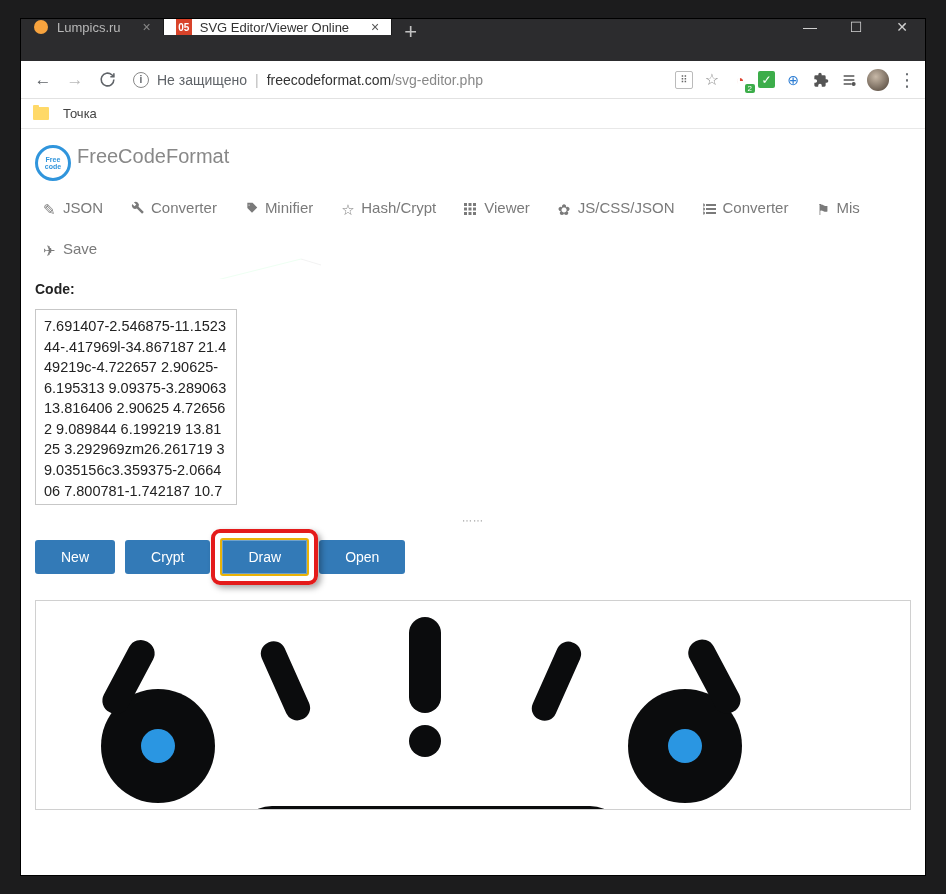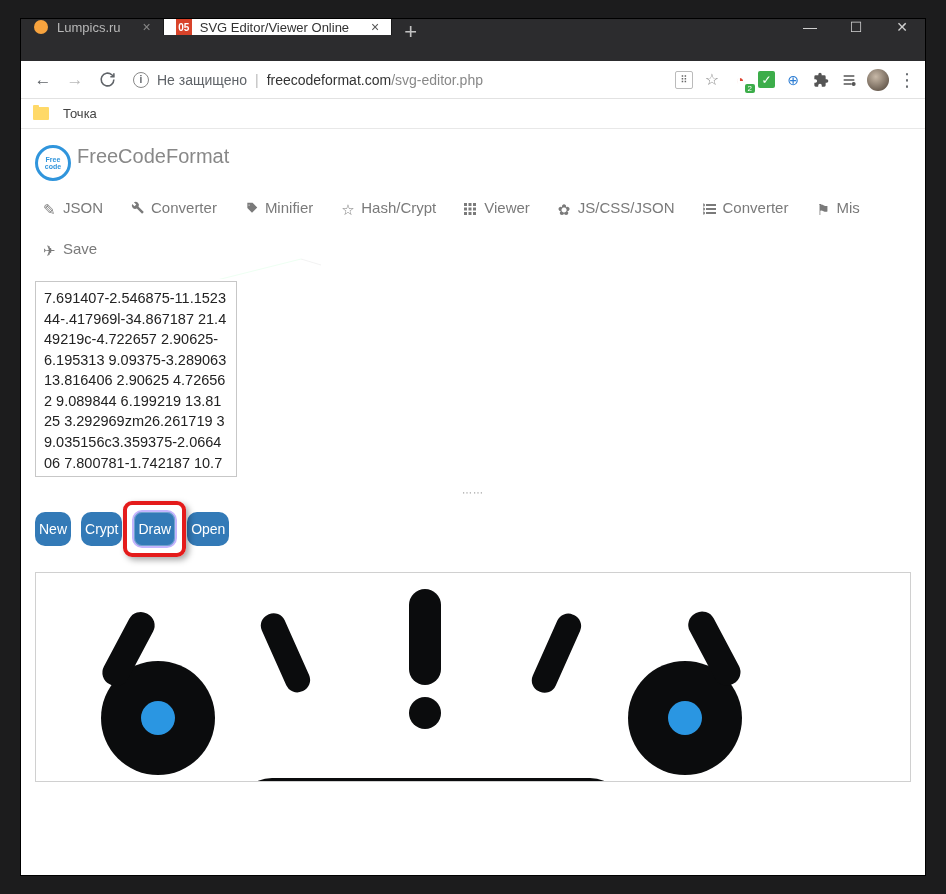--- a/index.html
+++ b/index.html
@@ -34,24 +34,24 @@
 .logo-row{display:flex;gap:6px;padding:16px 14px 10px}
 .logo-badge{width:36px;height:36px;border:3px solid #3095dc;border-radius:50%;display:flex;align-items:center;justify-content:center;font-size:7px;color:#3095dc;font-weight:bold;line-height:1;text-align:center}
 .logo-text{font-size:20px;color:#888}
 .menu{display:flex;flex-wrap:wrap;padding:8px 22px 18px;gap:28px;row-gap:24px}
 .menu-item{display:flex;align-items:center;gap:6px;color:#7a7a7a;font-size:15px}
 .menu-item .ico{width:14px;height:14px;color:#7a7a7a}
 .section-label{font-weight:bold;font-size:14px;padding:6px 14px;color:#222}
 .codebox{margin:6px 14px;border:1px solid #c7c7c7;background:#fff;height:196px;padding:6px 8px;font-size:14.5px;line-height:1.42;color:#222;overflow-y:scroll;font-family:Arial,sans-serif;white-space:pre-wrap;word-break:break-all;resize:none}
 .resizer{height:7px;margin:0 14px;text-align:center;color:#999;font-size:10px;letter-spacing:1px}
 .btns{display:flex;gap:10px;padding:16px 14px;align-items:center}
-.btn{background:#337ab7;color:#fff;border:none;padding:9px 4px;font-size:14px;border-radius:10px;cursor:pointer}
+.btn{background:#337ab7;color:#fff;border:none;padding:9px 26px;font-size:14px;border-radius:3px;cursor:pointer}
 .btn-hl{position:relative}
 .btn-hl:after{content:"";position:absolute;inset:-9px;border:4px solid #e41b1b;border-radius:9px;box-shadow:3px 3px 6px rgba(0,0,0,.35)}
-.btn-hl .btn{border:2px solid #c4b5fd;box-shadow:inset 0 0 0 1px rgba(255,255,255,.3)}
+.btn-hl .btn{border:2px solid #eab308;box-shadow:inset 0 0 0 1px rgba(255,255,255,.3)}
 .viewbox{margin:8px 14px 0;border:1px solid #d0d0d0;background:#fff;height:210px;overflow-y:scroll;padding:10px 14px}
 .translate-badge{width:18px;height:18px;background:#fff;border:1px solid #bbb;border-radius:2px;display:flex;align-items:center;justify-content:center;font-size:10px}
 .star{color:#888;font-size:16px}
 .ext.red{color:#d43}
 .ext.green{background:#3cad4a;color:#fff;width:17px;height:17px;border-radius:2px;font-size:12px}
 .ext.globe{color:#2b7cd3}
 .ext.puzzle{color:#555}
 .ext.music{color:#555}
 .avatar{width:22px;height:22px;border-radius:50%;background:radial-gradient(circle at 40% 35%,#c8b9a8,#4a3e33)}
 .dots{font-size:18px;color:#5f6368}
@@ -193,20 +193,21 @@
       <div class="menu-item">
           <span class="ico">⚑</span>
           <span>Mis</span>
         </div>
       <div class="menu-item">
           <span class="ico">✈</span>
           <span>Save</span>
         </div>
     </div>
 
+    <div class="section-label">Code:</div>
     <textarea class="codebox" style="">7.691407-2.546875-11.152344-.417969l-34.867187 21.449219c-4.722657 2.90625-6.195313 9.09375-3.289063 13.816406 2.90625 4.726562 9.089844 6.199219 13.8125 3.292969zm26.261719 39.035156c3.359375-2.066406 7.800781-1.742187 10.796875.835937 2.996094 2.578125 3.546875 4.019531 2.796875 2.566406 10.43594-1.43594 3.582032-5.113281 5.9375-8.964844 5.765625-3.753906-.171875-7.089843-2.703125-8.296875-6.257812-1.367187-4.023438.285156-8.554688 3.898438-10.777344zm0 0"/&gt;&lt;path d="m253.65625 60.902344c5.546875 0 10.039062-4.496094 10.039062-10.042969v-40.816406c0-5.546875-4.492187-10.042969-10.039062-10.042969s-10.042969 4.496094 10.042969v40.816406c0 5.546875 4.496094 10.042969 10.042969 10.042969zm0 0"/&gt;&lt;path d="m308.984375 80.71875c4.742187 0 7.539063-3.375 10.585937-6.398438 3.957032-3.933593 7.917969-7.867187 11.875-11.800781 4.605469-4.570312 9.210938-9.144531 13.8125-13.71875 2.886719-2.867187 5.777344-5.734375 8.664063-8.605469 1.648437-1.636718 2.914063-3.507812 3.34375-5.816406.871094-4.765625-1.898437-9.613281-6.457031-11.261718-3.703125-1.335938-7.777344-.332032-</textarea>
     <div class="resizer">⋯⋯</div>
 
     <div class="btns">
       <button class="btn">New</button>
       <button class="btn">Crypt</button>
       <span class="btn-hl"><button class="btn">Draw</button></span>
       <button class="btn">Open</button>
     </div>
 

